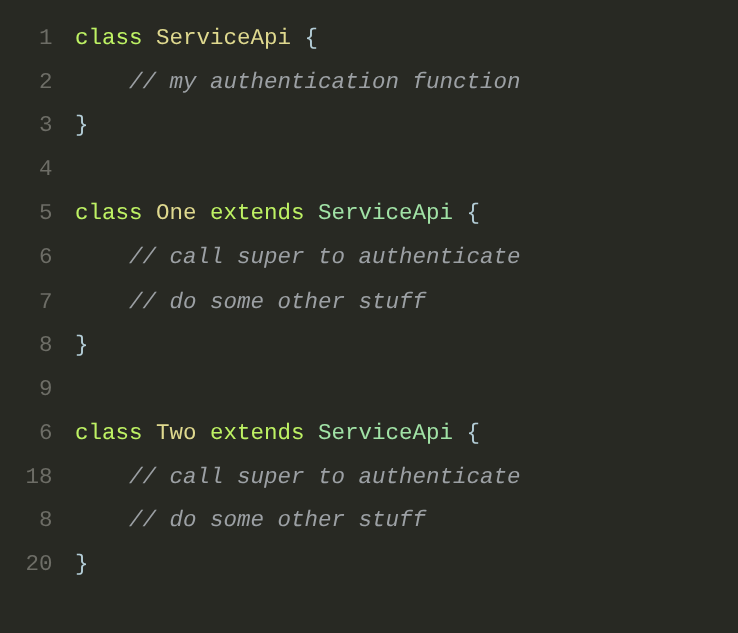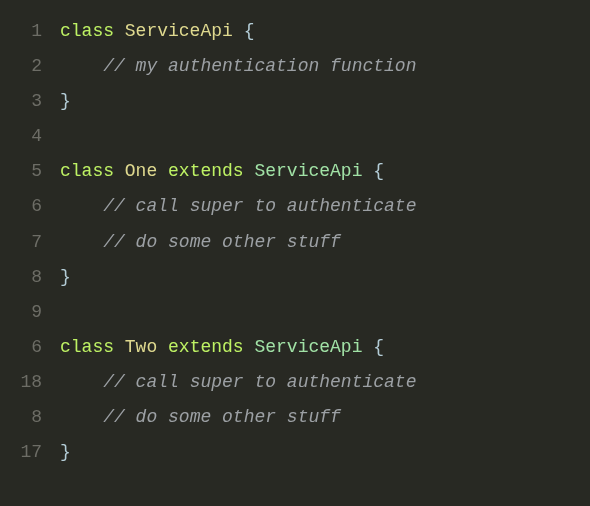--- a/index.html
+++ b/index.html
@@ -70,16 +70,16 @@
       <span class="line-number">3</span>
       <span class="line-number">4</span>
       <span class="line-number">5</span>
       <span class="line-number">6</span>
       <span class="line-number">7</span>
       <span class="line-number">8</span>
       <span class="line-number">9</span>
       <span class="line-number">6</span>
       <span class="line-number">18</span>
       <span class="line-number">8</span>
-      <span class="line-number">17</span>
+      <span class="line-number">20</span>
     </div>
   <div class="code-content" id="code-content"><span class="code-line"><span class="tok-keyword">class </span><span class="tok-classname">ServiceApi </span><span class="tok-brace">{</span></span><span class="code-line"><span class="tok-space">    </span><span class="tok-comment">// my authentication function</span></span><span class="code-line"><span class="tok-brace">}</span></span><span class="code-line">&nbsp;</span><span class="code-line"><span class="tok-keyword">class </span><span class="tok-classname">One </span><span class="tok-keyword">extends </span><span class="tok-typename">ServiceApi </span><span class="tok-brace">{</span></span><span class="code-line"><span class="tok-space">    </span><span class="tok-comment">// call super to authenticate</span></span><span class="code-line"><span class="tok-space">    </span><span class="tok-comment">// do some other stuff</span></span><span class="code-line"><span class="tok-brace">}</span></span><span class="code-line">&nbsp;</span><span class="code-line"><span class="tok-keyword">class </span><span class="tok-classname">Two </span><span class="tok-keyword">extends </span><span class="tok-typename">ServiceApi </span><span class="tok-brace">{</span></span><span class="code-line"><span class="tok-space">    </span><span class="tok-comment">// call super to authenticate</span></span><span class="code-line"><span class="tok-space">    </span><span class="tok-comment">// do some other stuff</span></span><span class="code-line"><span class="tok-brace">}</span></span></div>
 </div>
 
 </body></html>

